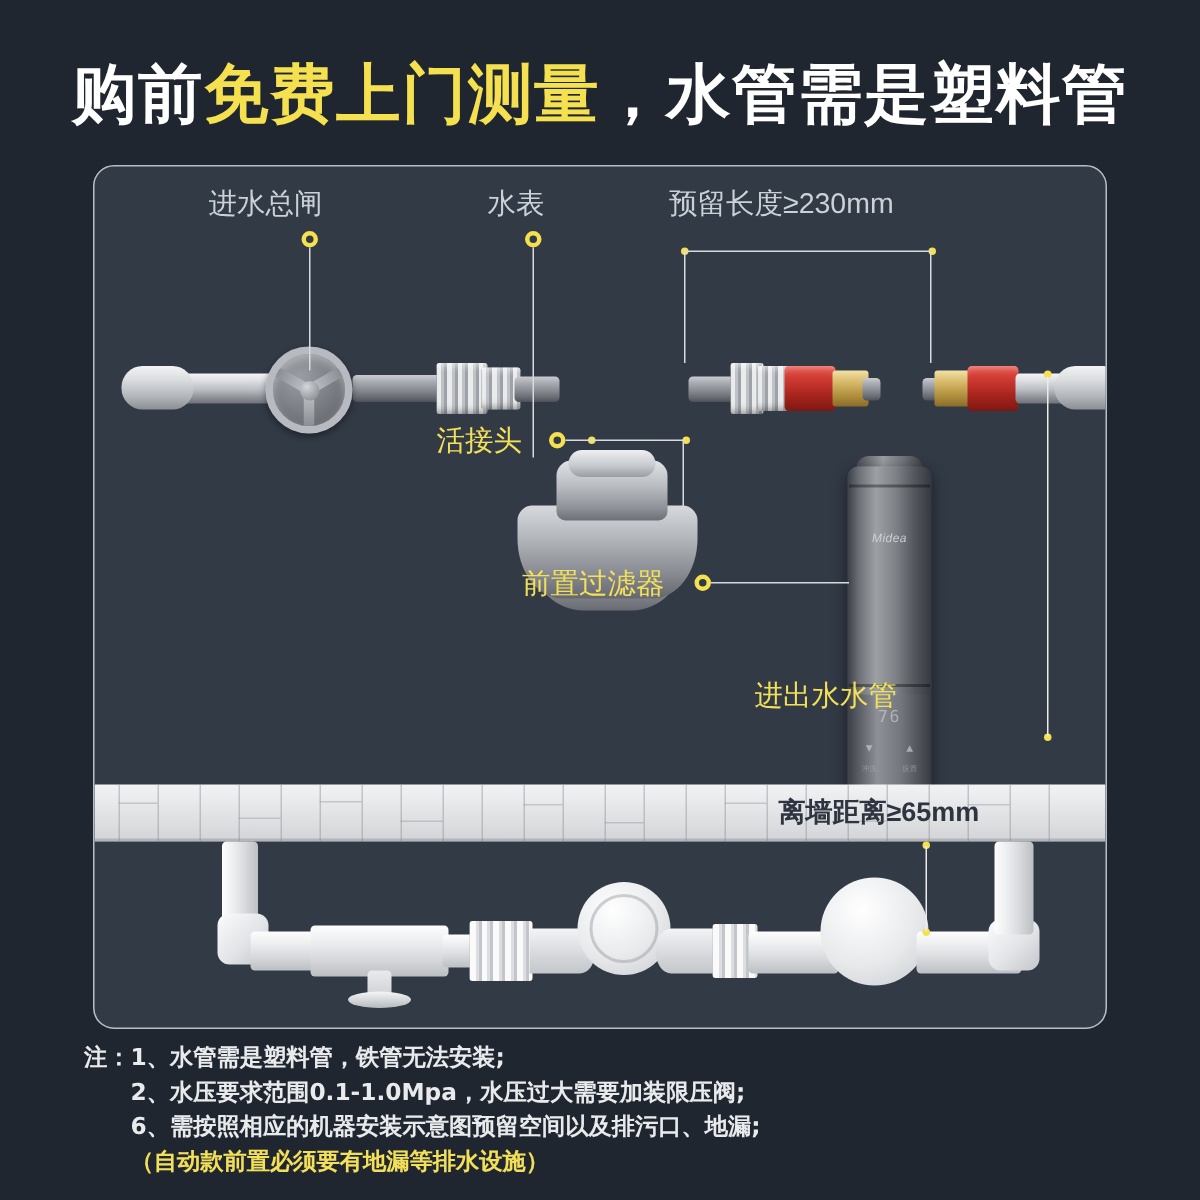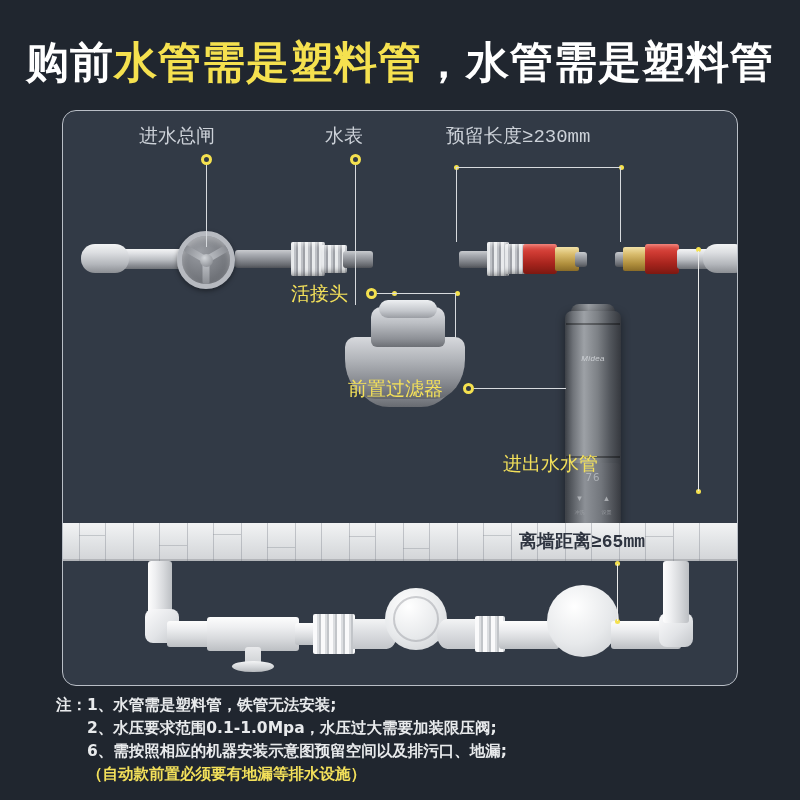--- a/index.html
+++ b/index.html
@@ -153,21 +153,21 @@
   .btn-lbl {
     position:absolute; left:503px; top:398px; width:54px;
     display:flex; justify-content:space-around;
     font-size:5px; color:#aeb1b6; opacity:.6;
   }
 
   
   .lbl {
     position:absolute; white-space:nowrap;
     font-size:19px; font-weight:500;
-    font-family:Liberation Mono, monospace;
+    font-family:Liberation Sans, sans-serif;
   }
   .lbl-grey { color:#ccd1d8; }
   .lbl-yellow { color:#f3e05a; }
   .lbl-dark { color:#2e3440; font-weight:600; }
 
   .ring {
     position:absolute; width:11px; height:11px; border-radius:50%;
     border:3px solid #f5e14f; background:transparent;
   }
   .dot {
@@ -245,21 +245,21 @@
   .notes .ln { white-space:nowrap; }
   .notes .indent { padding-left:31px; }
   .notes .yellow { color:#f3e05a; }
 </style>
 </head>
 <body>
 
 <div id="stage">
 
   <div class="title">
-    <span>购前</span><span class="hl">水管需是塑料管</span><span>，水管需是塑料管</span>
+    <span>购前</span><span class="hl">免费上门测量</span><span>，水管需是塑料管</span>
   </div>
 
   <div class="panel">
 
     <div class="scene-top">
 
       <div class="pipe" style="left:58px; top:138px; width:62px; height:20px;"></div>
       <div class="cap" style="left:18px; top:133px; width:48px; height:29px;"></div>
       <div class="pipe-dark" style="left:172px; top:139px; width:62px; height:18px;"></div>
       <div class="nut" style="left:228px; top:131px; width:34px; height:34px;"></div>

